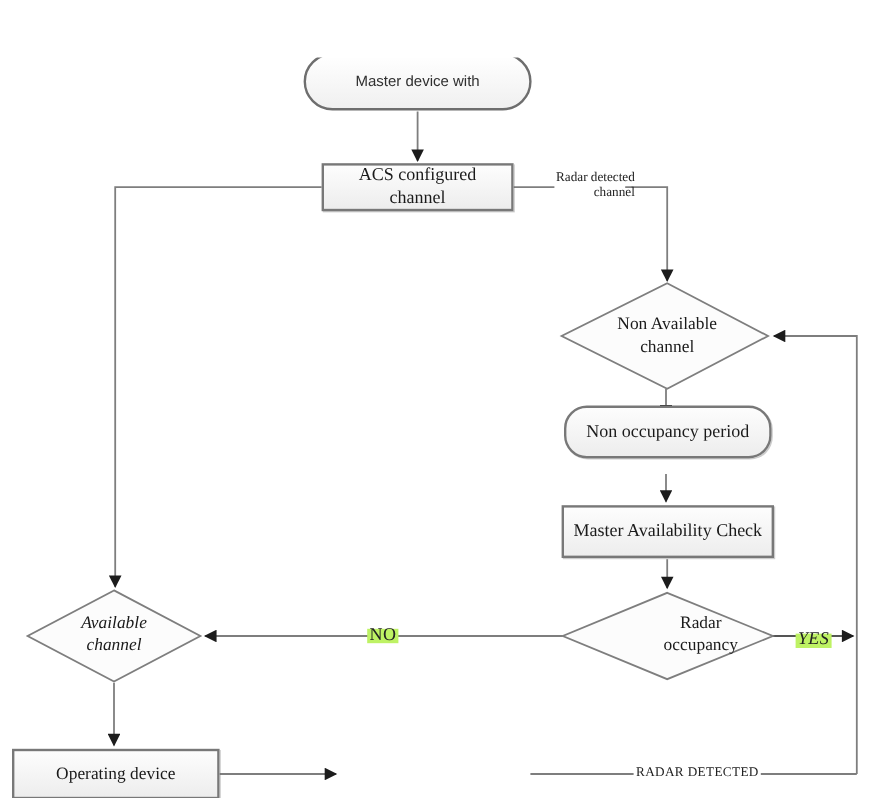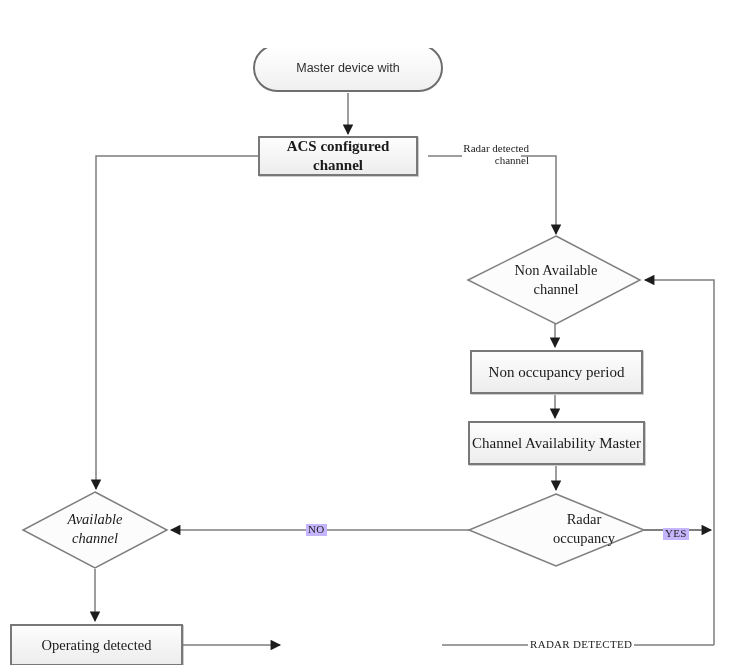--- a/index.html
+++ b/index.html
@@ -25,21 +25,21 @@
   }
   .diamond-label{
     position:absolute;z-index:2;display:flex;flex-direction:column;
     align-items:center;justify-content:center;text-align:right;
     font-size:14.5px;line-height:19px;pointer-events:none;
   }
   .edge-label{
     position:absolute;z-index:3;text-align:right;
     font-size:11px;line-height:11.5px;color:#222;
   }
-  .edge-label.small-caps{font-size:11px;letter-spacing:.3px;background:#c4b5fd;padding:0 2px;}
+  .edge-label.small-caps{font-size:15px;letter-spacing:.3px;background:#bef264;padding:0 2px;}
   .edge-label.bg{background:#fff;padding:0 2px;}
 </style>
 </head>
 <body>
 
 <div id="stage">
 
   <svg id="connectors" width="740" height="665" viewBox="0 0 740 665">
     <defs>
       <marker id="arr" viewBox="0 0 10 10" refX="9" refY="5" markerWidth="9" markerHeight="7" orient="auto-start-reverse">
@@ -74,35 +74,35 @@
 
     <polygon points="556,188 640,232 556,276 468,232" fill="#fcfcfc" stroke="#7e7e7e" stroke-width="1.5"></polygon>
     <polygon points="556,446 644,482 556,518 469,482" fill="#fcfcfc" stroke="#7e7e7e" stroke-width="1.5"></polygon>
     <polygon points="95,444 167,482 95,520 23,482" fill="#fcfcfc" stroke="#7e7e7e" stroke-width="1.5"></polygon>
   </svg>
 
   <div class="terminator" style="left:253px;top:-4px;width:190px;height:48px;">
     <span>Master device with</span>
   </div>
 
-  <div class="node" style="left:258px;top:88px;width:160px;height:40px;font-weight:bold;">
+  <div class="node" style="left:268px;top:88px;width:160px;height:40px;">
     <span>ACS  configured</span>
     <span>channel</span>
   </div>
 
-  <div class="node" style="left:470px;top:302px;width:173px;height:44px;">
+  <div class="node" style="left:470px;top:290px;width:173px;height:44px;border-radius:19px;">
     <span>Non occupancy period</span>
   </div>
 
   <div class="node" style="left:468px;top:373px;width:177px;height:44px;">
-    <span>Channel Availability Master</span>
+    <span>Master Availability Check</span>
   </div>
 
   <div class="node" style="left:10px;top:576px;width:173px;height:42px;font-size:14.5px;">
-    <span>Operating detected</span>
+    <span>Operating device</span>
   </div>
 
 
   <div class="diamond-label" style="left:486px;top:194px;width:140px;height:76px;">
     <span>Non Available</span>
     <span>channel</span>
   </div>
 
   <div class="diamond-label" style="left:514px;top:444px;width:140px;height:74px;">
     <span>Radar</span>
@@ -114,17 +114,17 @@
     <span>channel</span>
   </div>
 
   <div class="edge-label" style="left:453px;top:95px;width:76px;">
     <div>Radar detected</div>
     <div>channel</div>
   </div>
 
   <div class="edge-label small-caps" style="left:306px;top:476px;">NO</div>
 
-  <div class="edge-label small-caps" style="left:663px;top:480px;">YES</div>
+  <div class="edge-label small-caps" style="left:663px;top:480px;font-style:italic;">YES</div>
 
   <div class="edge-label bg" style="left:528px;top:591px;font-size:11px;letter-spacing:.3px;">RADAR DETECTED</div>
 
 </div>
 
 </body></html>

